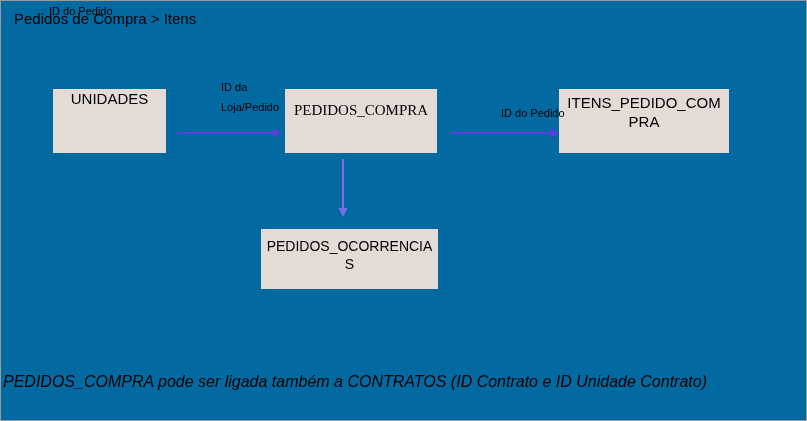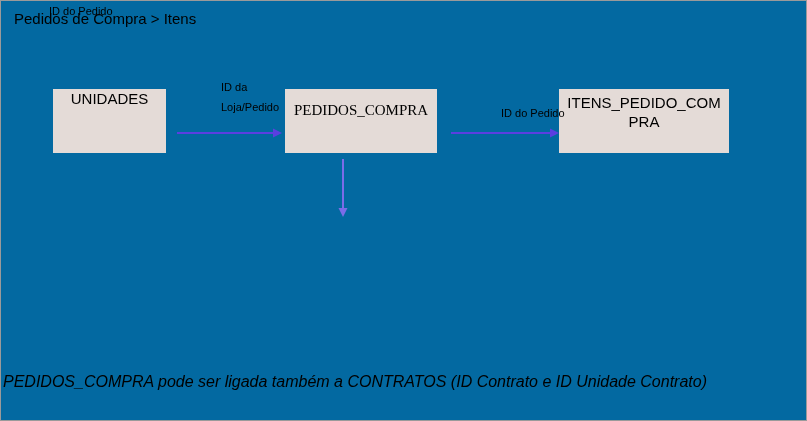--- a/index.html
+++ b/index.html
@@ -134,20 +134,23 @@
   </div>
 
   <div class="entity-box" id="box-pedidos-compra">
     <span class="entity-label">PEDIDOS_COMPRA</span>
   </div>
 
   <div class="entity-box" id="box-itens-pedido">
     <span class="entity-label">ITENS_PEDIDO_COMPRA</span>
   </div>
 
+  <div class="entity-box" id="box-pedidos-ocorrencias">
+    <span class="entity-label">PEDIDOS_OCORRENCIAS</span>
+  </div>
 
   <div class="edge-label" id="label-id-loja">ID da
 Loja/Pedido</div>
 
   <div class="edge-label" id="label-id-pedido-itens">ID do Pedido</div>
 
   <div class="edge-label" id="label-id-pedido-ocorrencias">ID do Pedido</div>
 
   <svg class="arrow-svg" id="arrow-unidades-pedidos" width="105" height="12">
     <line x1="0" y1="6" x2="96" y2="6" stroke="#5b3fe0" stroke-width="2"></line>

